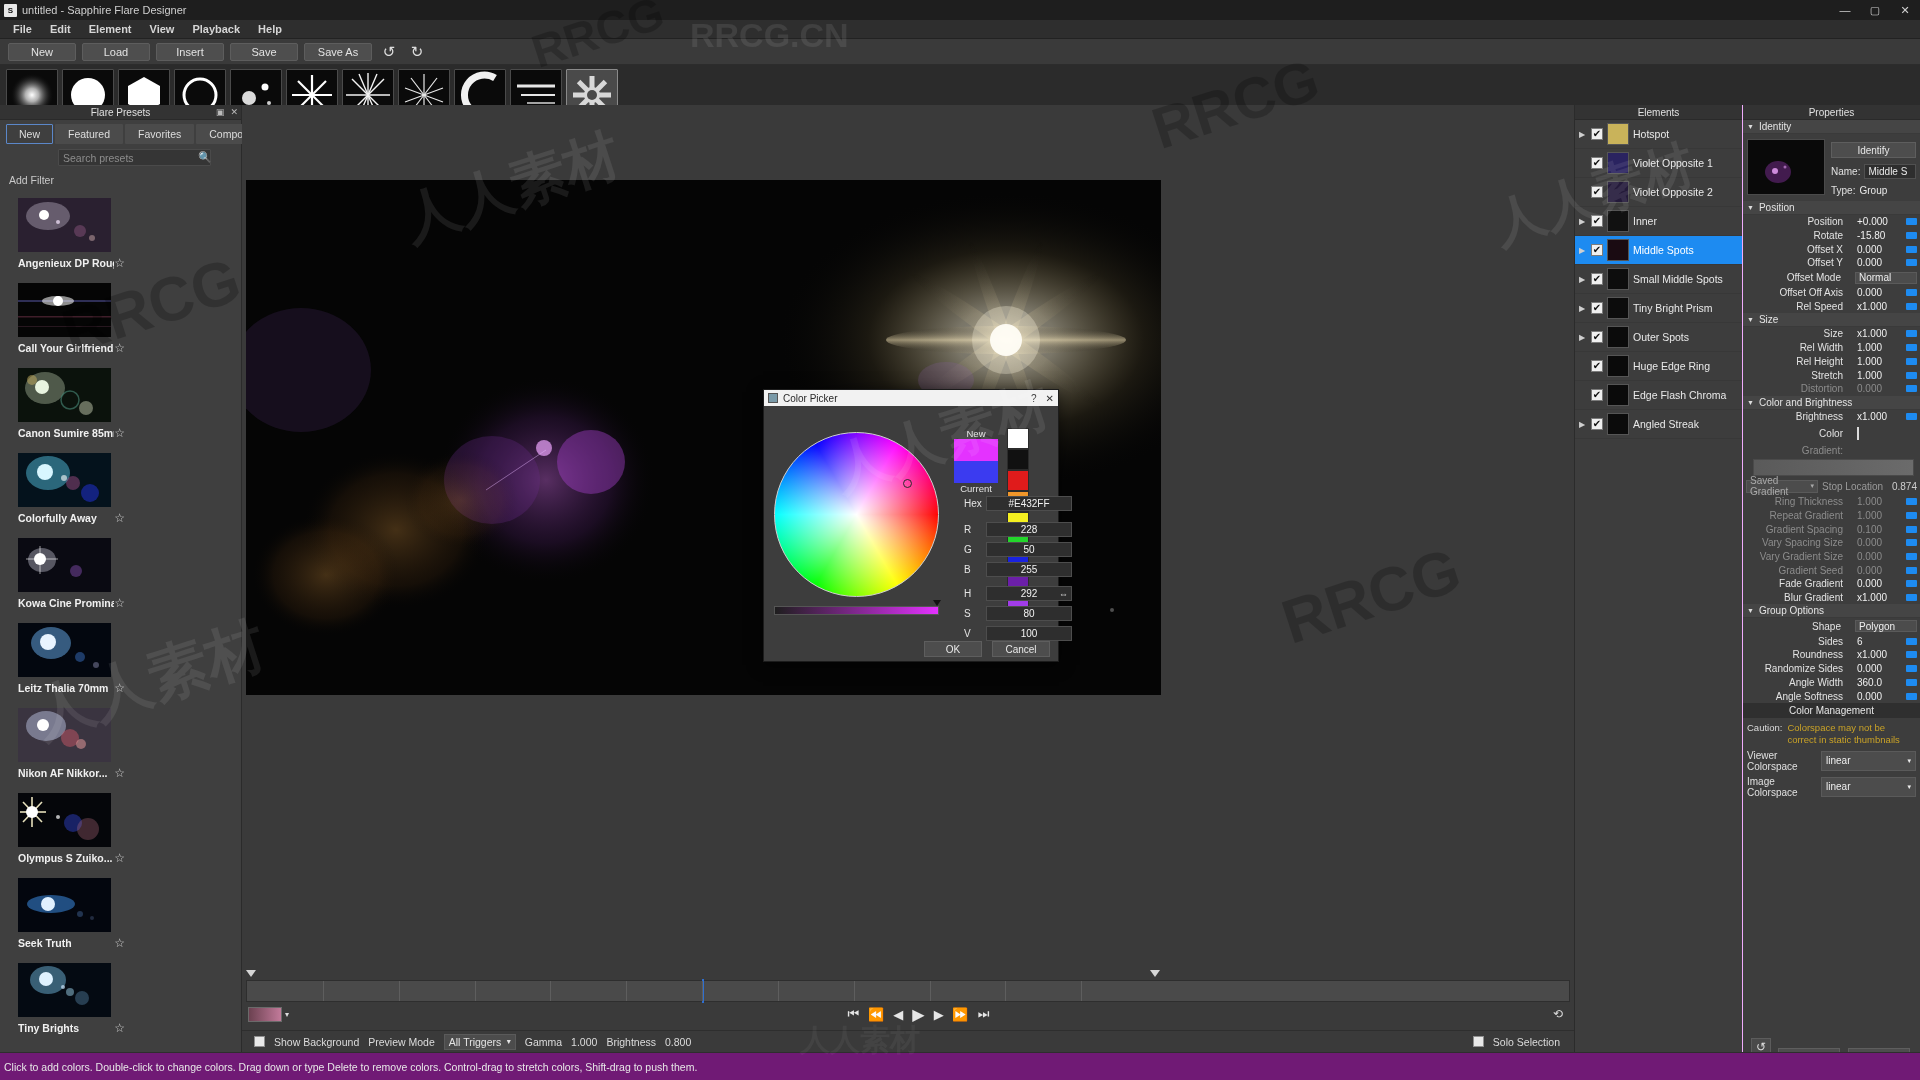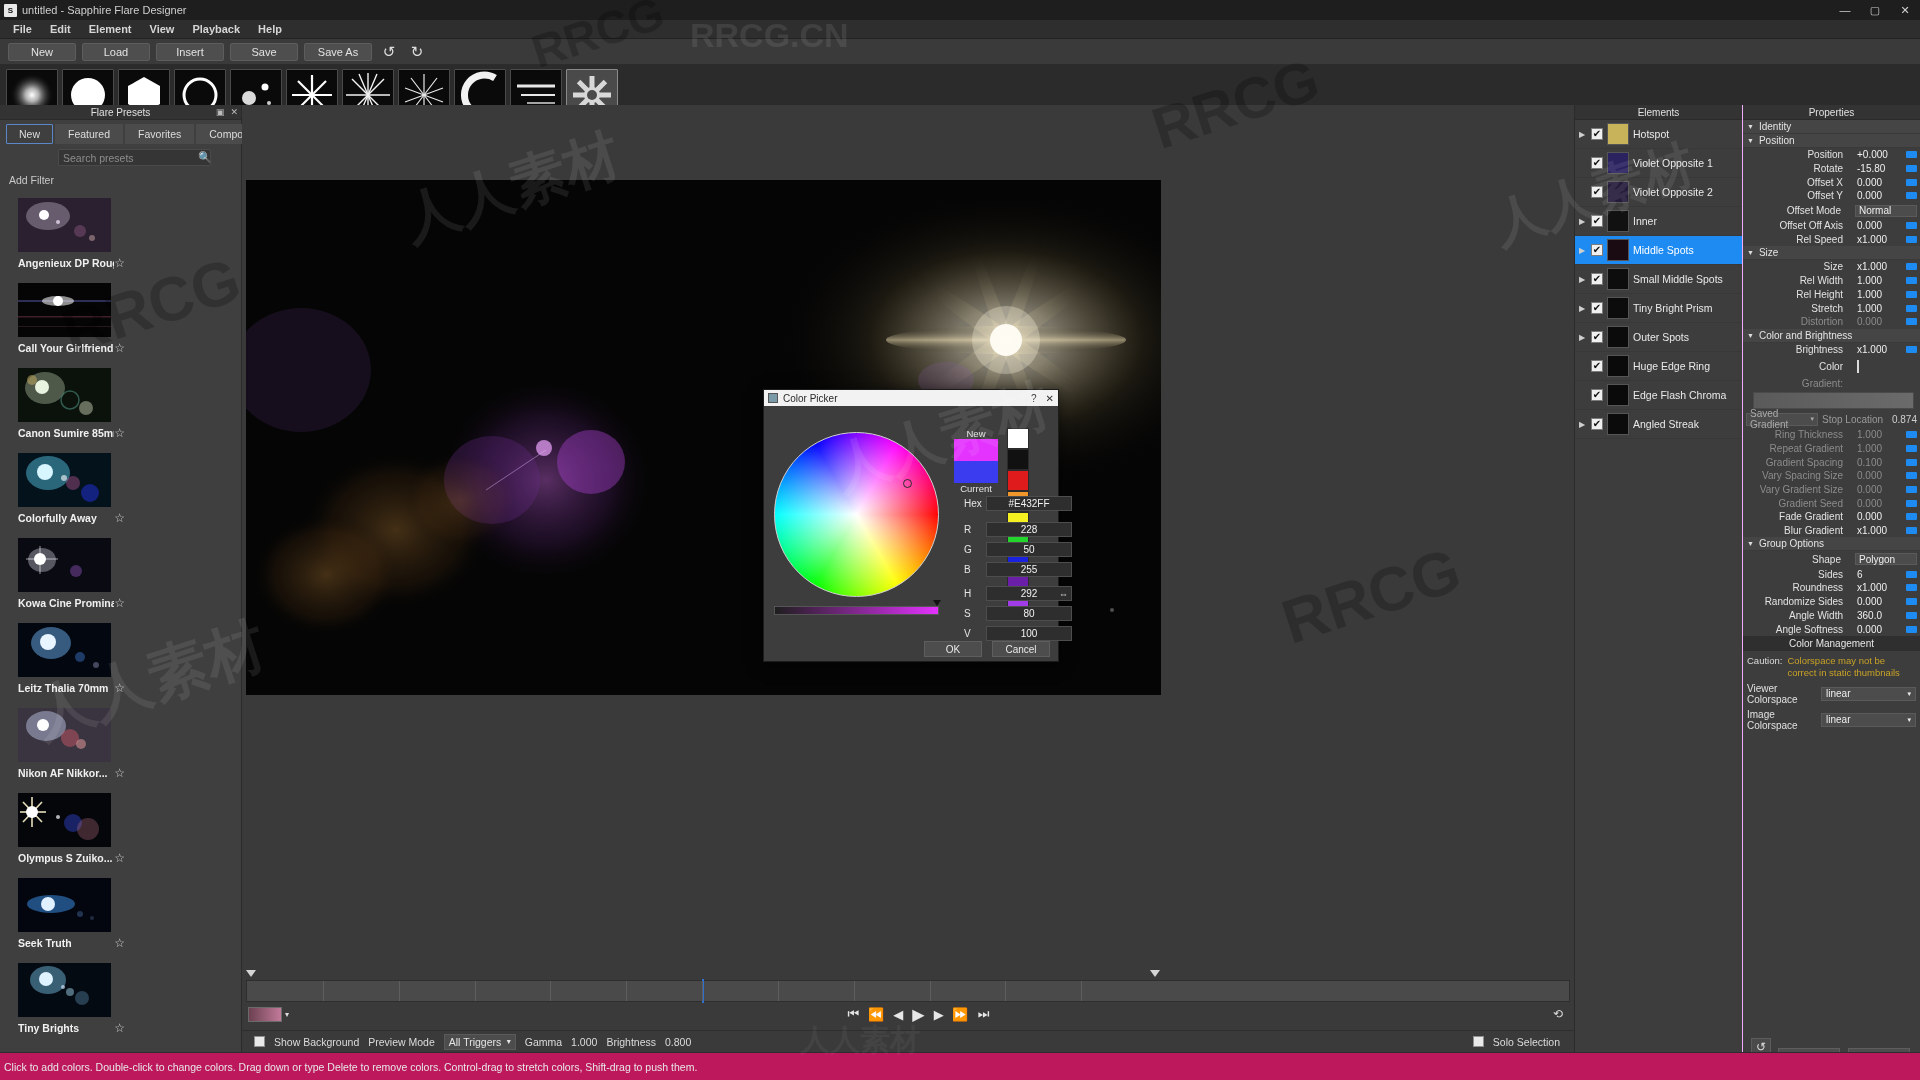--- a/index.html
+++ b/index.html
@@ -138,21 +138,21 @@
     border-top: 1px solid #2e2e2e; background: #3a3a3a;
   }
   .cbox { width: 11px; height: 11px; border: 1px solid #8f8f8f; background: #e9e9e9; display:inline-block; cursor:pointer;}
   .bb-label { font-size: 10.5px; color: #dcdcdc; }
   .selbox {
     height: 16px; min-width: 72px; background: #4c4c4c; border: 1px solid #5a5a5a;
     display: flex; align-items: center; justify-content: space-between; padding: 0 4px;
     font-size: 10.5px; color: #e4e4e4; cursor: pointer;
   }
   .statusbar {
-    position: absolute; left: 0; right: 0; bottom: 0; height: 28px; background: #be185d;
+    position: absolute; left: 0; right: 0; bottom: 0; height: 28px; background: #701a75;
     border-top: 1px solid #2e2e2e; display:flex; align-items:center; padding-left: 4px;
   }
   .statusbar .msg { font-size: 10.5px; color: #e7e7e7; }
 
   
   .elist { flex: 1; overflow: hidden; }
   .erow {
     height: 29px; display: flex; align-items: center; padding-left: 2px; gap: 4px; cursor: pointer;
     border-bottom: 1px solid #383838;
   }
@@ -218,21 +218,21 @@
   .colorswatch { width: 22px; height: 16px; background: #e432ff; border: 1px solid #dcdcdc; cursor: pointer;}
   .gradstrip { height: 17px; margin: 2px 6px 2px 10px; background: linear-gradient(90deg,#5a5a5a,#6b6b6b); border:1px solid #4a4a4a;}
   .gradrow { display:flex; align-items:center; gap:4px; padding: 2px 3px; font-size:10px;}
   .gradsel { width: 72px; height:13px; background:#4c4c4c; border:1px solid #5a5a5a; display:flex; align-items:center; justify-content:space-between; padding:0 3px; color:#aaa;}
   .cmband { height: 15px; background: #2f2f2f; display:flex; align-items:center; justify-content:center; font-size:10px; color:#e6e6e6;}
   .caution { display:flex; gap: 5px; padding: 4px 4px 2px 4px; font-size: 9.5px; }
   .caution .ck { color: #dcdcdc; white-space:nowrap;}
   .caution .cv { color: #c9a227; line-height: 1.25;}
   .csrow { display:flex; align-items:center; gap:4px; padding: 2px 4px; font-size:10px;}
   .csrow .cl { width: 70px; color:#e0e0e0;}
-  .csrow .cdd { flex:1; height:14px; background:#4c4c4c; border:1px solid #5a5a5a; display:flex; align-items:center; justify-content:space-between; padding:0 4px; color:#eee; cursor:pointer;}
+  .csrow .cdd { flex:1; height:20px; background:#4c4c4c; border:1px solid #5a5a5a; display:flex; align-items:center; justify-content:space-between; padding:0 4px; color:#eee; cursor:pointer;}
 
   .propsfooter { height: 46px; display:flex; align-items:center; justify-content:flex-end; gap:8px; padding: 0 10px; position:relative;}
   .propsfooter .revert { position:absolute; left: 8px; top: 4px; width:20px; height:18px; background:#4a4a4a; border:1px solid #5c5c5c; display:flex; align-items:center; justify-content:center; color:#ddd; font-size:12px; cursor:pointer;}
   .fbtn { width: 62px; height:18px; background:#4d4d4d; border:1px solid #5e5e5e; color:#eaeaea; font-size:10.5px; display:flex; align-items:center; justify-content:center; cursor:pointer;}
 
   
   .dialog {
     position: absolute; left: 763px; top: 389px; width: 296px; height: 273px;
     background: #3d3d3d; border: 1px solid #1c1c1c; box-shadow: 0 3px 14px rgba(0,0,0,.6); z-index: 50;
   }
@@ -789,20 +789,41 @@
     </div>
 
     <div class="col-props">
       <div class="paneltitle">Properties</div>
       <div class="props">
 
         <div class="sectionhdr">
           <span class="tw">▼</span>
           <span>Identity</span>
         </div>
+        <div class="identity">
+          <div class="idthumb">
+            <svg width="78" height="56" viewBox="0 0 78 56">
+              <rect width="78" height="56" fill="#090909"></rect>
+              <ellipse cx="30" cy="32" rx="13" ry="11" fill="#b03fd0" opacity=".35"></ellipse>
+              <circle cx="27" cy="31" r="3" fill="#f0a8ff" opacity=".8"></circle>
+              <circle cx="37" cy="27" r="1.5" fill="#e29cf2" opacity=".6"></circle>
+            </svg>
+          </div>
+          <div class="idright">
+            <div class="idbtn">Identify</div>
+            <div class="idfield">
+              <span class="lbl">Name:</span>
+              <span class="val">Middle S</span>
+            </div>
+            <div class="idfield">
+              <span class="lbl">Type:</span>
+              <span class="valplain">Group</span>
+            </div>
+          </div>
+        </div>
 
         <div class="sectionhdr">
           <span class="tw">▼</span>
           <span>Position</span>
         </div>
         <div id="posrows">
             <div class="prow">
               <span class="pl">Position</span>
               <span class="pv">+0.000</span>
               <span class="anim"></span>

